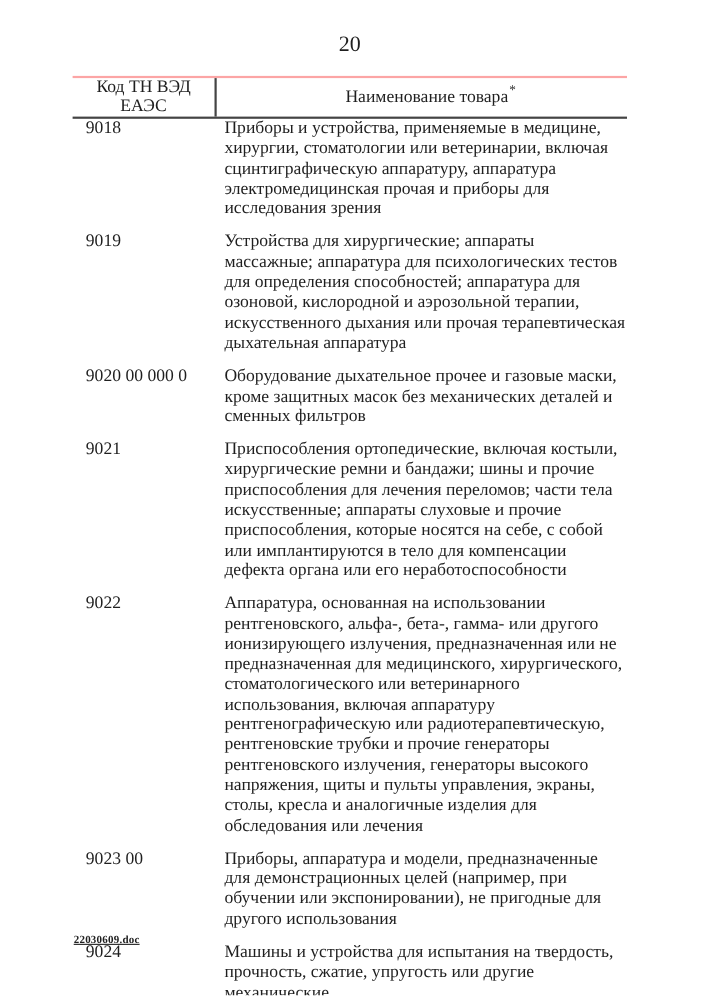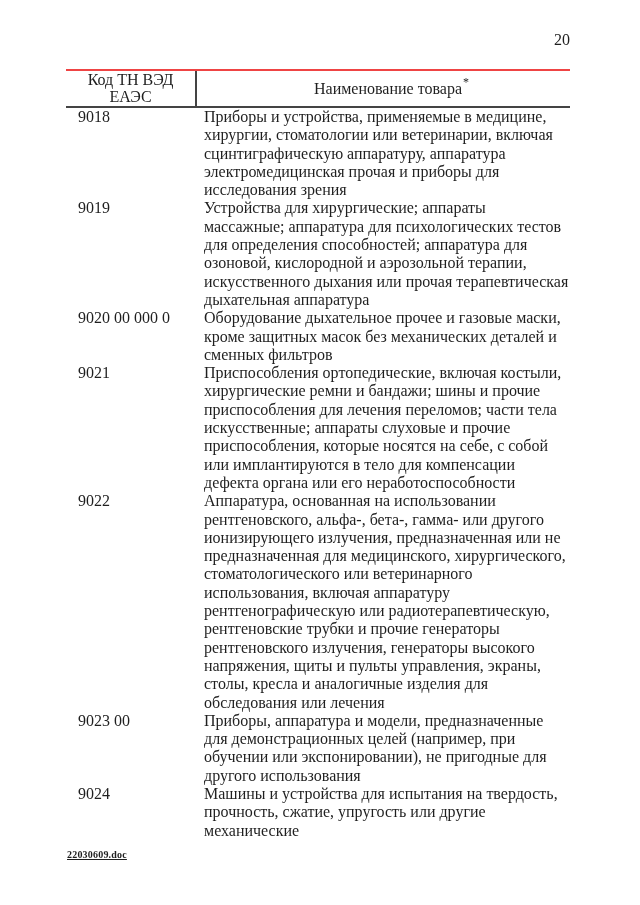--- a/index.html
+++ b/index.html
@@ -14,33 +14,33 @@
     background: #ffffff;
     font-family: "Liberation Serif", serif;
     color: #1f1f1f;
     overflow: hidden;
   }
   .page-number {
     position: absolute;
     top: 31px;
     left: 66px;
     width: 504px;
-    text-align: right;
-    font-size: 16px;
+    text-align: center;
+    font-size: 20px;
     line-height: 18px;
   }
   .doc-table {
     position: absolute;
     left: 66px;
     top: 69px;
     width: 504px;
   }
   .t-header {
     display: flex;
-    border-top: 2px solid #ef4444;
+    border-top: 2px solid #fca5a5;
     border-bottom: 2px solid #444444;
     min-height: 33px;
     box-sizing: border-box;
   }
   .th-col1 {
     width: 131px;
     box-sizing: border-box;
     border-right: 2px solid #444444;
     text-align: center;
     font-size: 16px;
@@ -65,21 +65,21 @@
     top: -2px;
     left: 1px;
   }
   .t-body {
     padding-top: 0;
   }
   .t-row {
     display: flex;
   }
   .t-row + .t-row {
-    margin-top: 0;
+    margin-top: 12px;
   }
   .cell-code {
     width: 131px;
     box-sizing: border-box;
     padding-left: 12px;
     font-size: 16px;
     line-height: 18.3px;
     white-space: nowrap;
   }
   .cell-desc {

